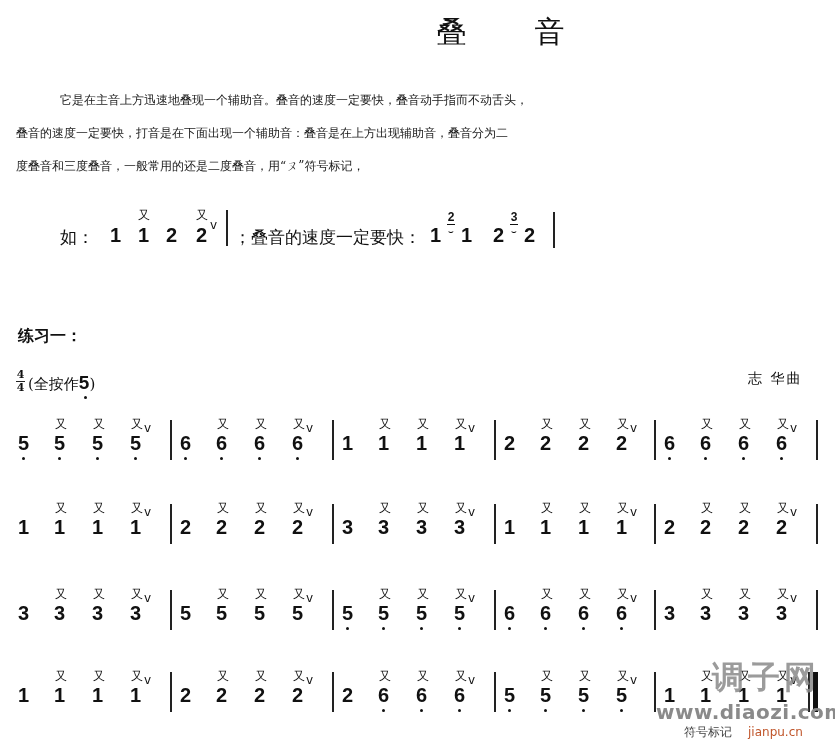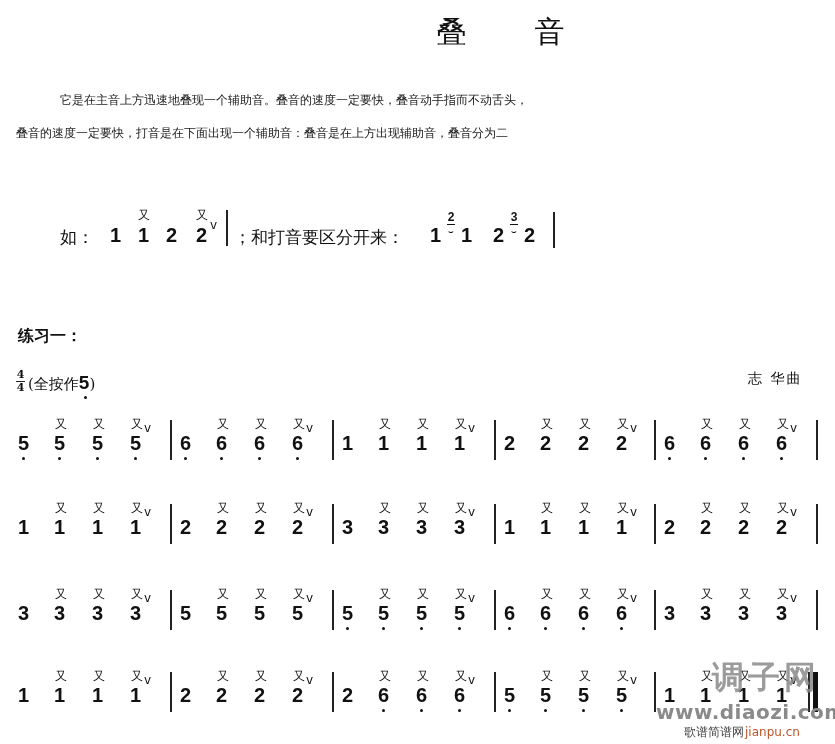--- a/index.html
+++ b/index.html
@@ -28,37 +28,38 @@
   .composer { position:absolute; top:370px; left:748px; font-size:14px; font-family:"DejaVu Serif", serif; letter-spacing:2px; }
   .dot { position:absolute; width:3px; height:3px; border-radius:50%; background:#111; }
   .score-row { position:absolute; left:0; width:835px; height:60px; }
   .final-bar { position:absolute; width:5px; background:#111; }
   .watermark { position:absolute; left:654px; top:656px; width:180px; height:88px; }
   .wm-big { position:absolute; top:0; left:22px; font-size:32px; font-weight:bold; color:#8a8a8a; opacity:0.85;
             font-family:"DejaVu Sans", sans-serif; letter-spacing:4px;margin-left:36px; }
   .wm-url { position:absolute; top:44px; left:2px; font-size:20px; font-weight:bold; color:#8a8a8a;
             font-family:"DejaVu Sans", sans-serif; letter-spacing:0.5px; }
   .wm-sub { position:absolute; top:68px; left:30px; font-size:12px; color:#444; font-family:"DejaVu Serif", serif; }
-  .wm-sub span { color:#c0552a; font-family:"DejaVu Sans", sans-serif; margin-left:1px; }
+  .wm-sub span { color:#c0552a; font-family:"DejaVu Sans", sans-serif; margin-left:16px; }
 </style>
 </head>
 <body>
 
 <div class="title">
   <span>叠</span><span>音</span>
 </div>
 
 <div class="para" style="top:84px;">
   <p class="indent">它是在主音上方迅速地叠现一个辅助音。叠音的速度一定要快，叠音动手指而不动舌头，</p>
   <p>叠音的速度一定要快，打音是在下面出现一个辅助音：叠音是在上方出现辅助音，叠音分为二</p>
+  <p>度叠音和三度叠音，一般常用的还是二度叠音，用“ㄡ”符号标记，</p>
 </div>
 
 <div class="example" id="example">
   <span class="ex-label" style="left:60px;">如：</span>
-  <span class="ex-label" style="left:234px;">；和打音要区分开来：</span>
+  <span class="ex-label" style="left:234px;">；叠音的速度一定要快：</span>
 <span class="jn" style="left: 110px; top: 20px;">1</span>
     <span class="jn" style="left: 138px; top: 20px;">1</span>
     <span class="orn" style="left: 138px; top: 3px;">又</span>
     <span class="jn" style="left: 166px; top: 20px;">2</span>
     <span class="jn" style="left: 196px; top: 20px;">2</span>
     <span class="orn" style="left: 196px; top: 3px;">又</span>
     <span class="vmark" style="left: 210px; top: 14px;">v</span>
     <span class="bar" style="left: 226px; top: 6px; height: 36px;"></span>
     <span class="jn" style="left: 430px; top: 20px;">1</span>
     <span class="grace" style="left: 447px; top: 8px;">
@@ -304,14 +305,14 @@
       <span class="orn" style="left: 777px; top: 2px;">又</span>
       <span class="vmark" style="left: 790px; top: 7px;">v</span>
       <span class="bar" style="left: 808px; top: 6px; height: 40px;"></span>
       <span class="final-bar" style="left: 813px; top: 6px; height: 40px;"></span>
     </div>
   </div>
 
 <div class="watermark">
   <div class="wm-big">调子网</div>
   <div class="wm-url">www.diaozi.com</div>
-  <div class="wm-sub"><b style="font-weight:normal;">歌谱简谱网</b><span>jianpu.cn</span></div>
+  <div class="wm-sub"><b style="font-weight:normal;">符号标记</b><span>jianpu.cn</span></div>
 </div>
 
 </body></html>

